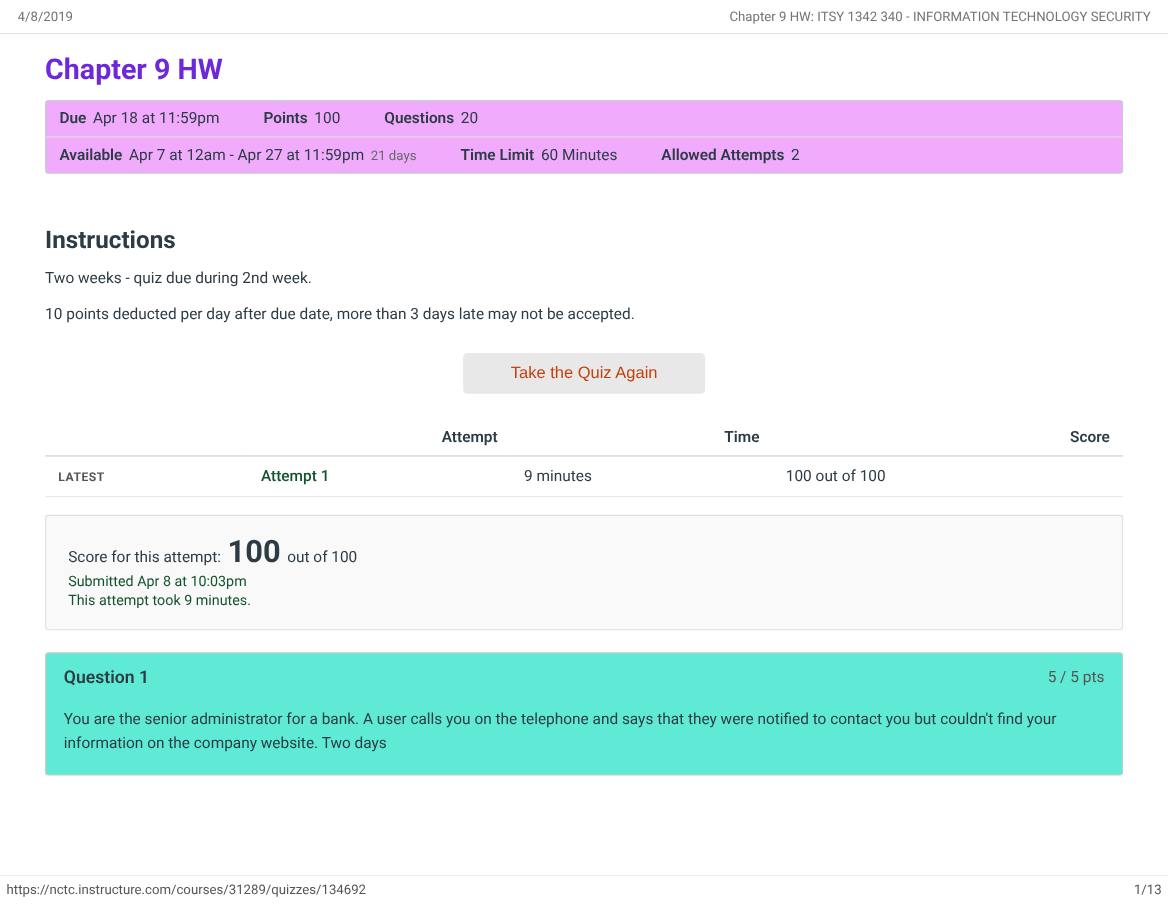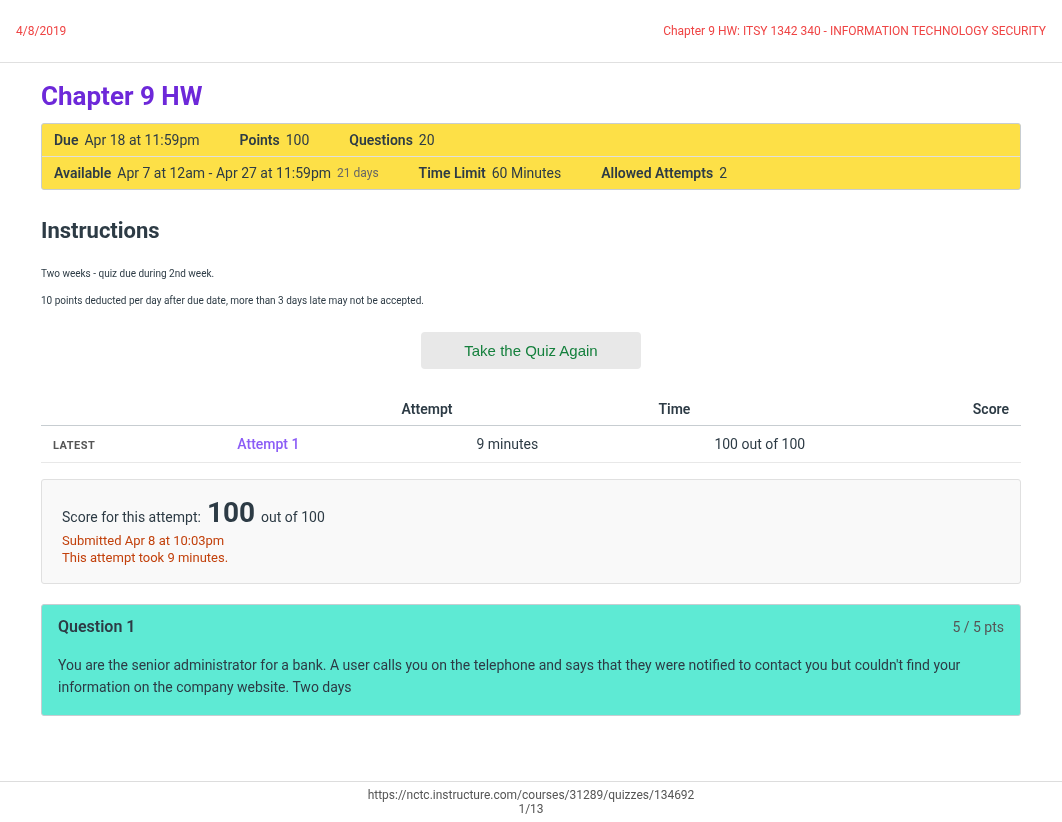--- a/index.html
+++ b/index.html
@@ -5,41 +5,41 @@
     * { box-sizing: border-box; margin: 0; padding: 0; }
     body {
       font-family: -apple-system, BlinkMacSystemFont, "Segoe UI", Roboto, Helvetica, Arial, sans-serif;
       font-size: 14px;
       color: #2d3b45;
       background: #fff;
     }
     .top-bar {
       display: flex;
       justify-content: space-between;
-      padding: 24px 16px;
+      padding: 8px 16px;
       font-size: 12px;
-      color: #ef4444;
+      color: #737373;
       border-bottom: 1px solid #e0e0e0;
     }
     .page-container {
       max-width: 1020px;
       margin: 0 auto;
       padding: 0 20px 40px 20px;
     }
     .page-title {
       font-size: 26px;
       font-weight: bold;
       padding: 18px 0 12px 0;
       color: #6d28d9;
     }
     .quiz-meta {
       border: 1px solid #c7cdd1;
       border-radius: 3px;
-      background: #fde047;
-      margin-bottom: 12px;
+      background: #f0abfc;
+      margin-bottom: 32px;
     }
     .quiz-meta-row {
       display: flex;
       align-items: center;
       padding: 8px 12px;
       border-bottom: 1px solid #e0e0e0;
     }
     .quiz-meta-row:last-child {
       border-bottom: none;
     }
@@ -61,32 +61,31 @@
       color: #666;
       margin-left: 6px;
     }
     .section-title {
       font-size: 22px;
       font-weight: bold;
       padding: 16px 0 12px 0;
       color: #2d3b45;
     }
     .instructions-text {
-      font-size: 10px;
+      font-size: 14px;
       color: #2d3b45;
       margin-bottom: 12px;
       line-height: 1.5;
-      margin-top: 11px;
     }
     .take-quiz-btn {
       display: block;
       margin: 24px auto;
       padding: 10px 30px;
       background: #e8e8e8;
-      color: #15803d;
+      color: #c2410c;
       border: none;
       border-radius: 4px;
       font-size: 15px;
       cursor: not-allowed;
       width: 220px;
       text-align: center;
     }
     .attempt-history-title {
       font-size: 22px;
       font-weight: bold;
@@ -112,21 +111,21 @@
       color: #2d3b45;
       border-bottom: 1px solid #e8e8e8;
     }
     .latest-badge {
       font-size: 11px;
       font-weight: bold;
       color: #555;
       letter-spacing: 0.5px;
     }
     .attempt-link {
-      color: #8b5cf6;
+      color: #14532d;
       text-decoration: none;
       font-weight: 500;
     }
     .attempt-details-box {
       background: #f9f9f9;
       border: 1px solid #e0e0e0;
       border-radius: 3px;
       padding: 16px 20px;
       margin: 16px 0 20px 0;
     }
@@ -137,21 +136,21 @@
       align-items: baseline;
     }
     .attempt-score-large {
       font-size: 28px;
       font-weight: bold;
       margin: 0 6px;
       color: #2d3b45;
     }
     .attempt-meta-line {
       font-size: 13px;
-      color: #c2410c;
+      color: #14532d;
       margin-bottom: 2px;
     }
     .question-block {
       border: 1px solid #c7cdd1;
       border-radius: 3px;
       background: #5eead4;
       margin-top: 18px;
     }
     .question-header {
       display: flex;
@@ -177,24 +176,23 @@
     .footer-bar {
       position: fixed;
       bottom: 0;
       left: 0;
       right: 0;
       background: #fff;
       border-top: 1px solid #ddd;
       display: flex;
       justify-content: space-between;
       align-items: center;
-      padding: 6px 16px;
+      padding: 6px 6px;
       font-size: 12px;
       color: #555;
-      flex-direction: column;
     }
   </style>
 </head>
 <body>
 
 <div class="top-bar">
   <span>4/8/2019</span>
   <span>Chapter 9 HW: ITSY 1342 340 - INFORMATION TECHNOLOGY SECURITY</span>
 </div>
 

